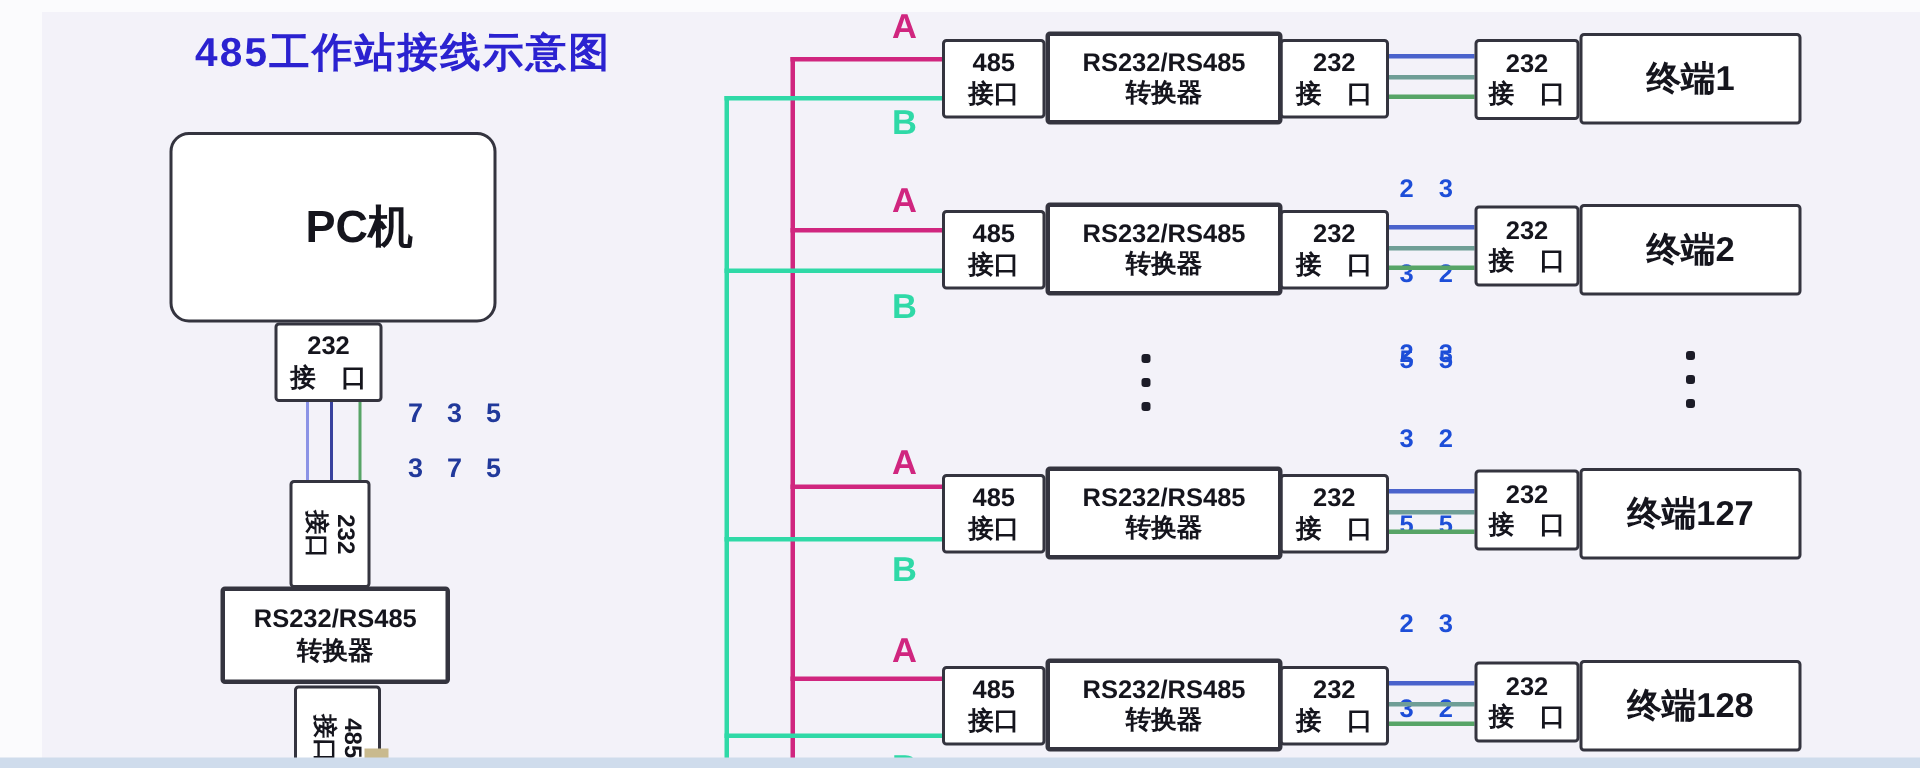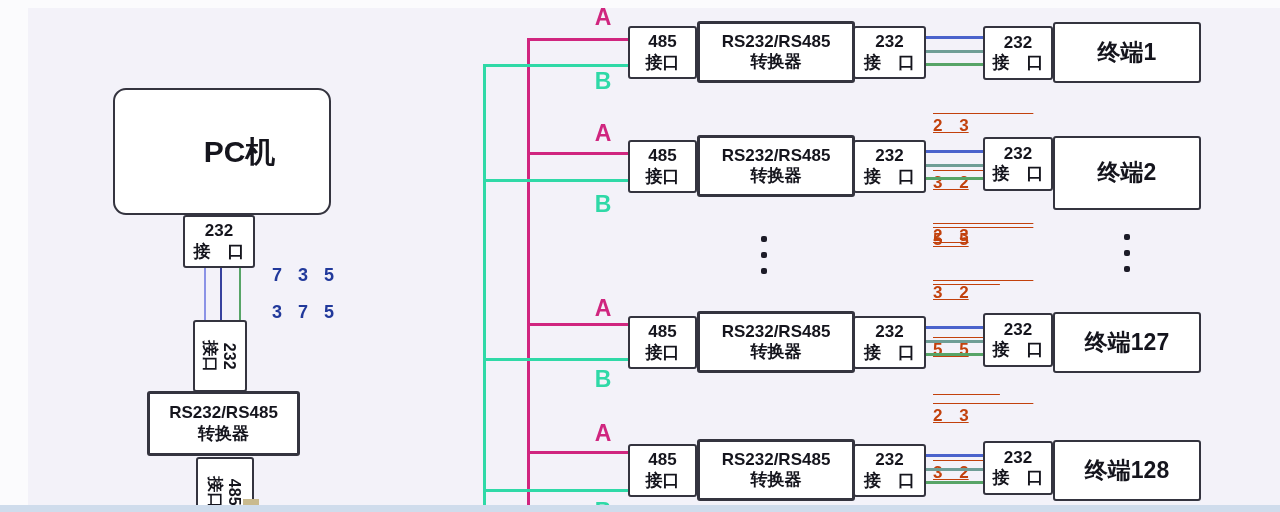--- a/index.html
+++ b/index.html
@@ -23,38 +23,39 @@
   .buslabel{position:absolute;font-size:23px;font-weight:bold;width:30px;text-align:center;}
   .a-label{color:#d0267f;}
   .b-label{color:#2fd9a7;}
   .wire{position:absolute;height:3px;}
   .wire-v{position:absolute;width:2px;}
   .w-blue{background:#4a63cc;}
   .w-teal{background:#6f9e96;}
   .w-green{background:#57a467;}
   .w-peri{background:#8b93e6;}
   .w-navy{background:#38429e;}
-  .pins{position:absolute;color:#c2410c;font-size:17px;font-weight:bold;
-        line-height:19px;word-spacing:12px;white-space:pre;text-decoration:underline;}
+  .pins{position:absolute;color:#1d4ed8;font-size:17px;font-weight:bold;
+        line-height:19px;word-spacing:12px;white-space:pre;}
   .pins-h{position:absolute;color:#21399b;font-size:18px;font-weight:bold;
         word-spacing:11px;white-space:pre;}
   .row{position:absolute;left:0;width:1280px;height:0;}
   .dotcol{position:absolute;width:7px;}
   .dot{position:absolute;width:6px;height:6px;background:#1c1c28;border-radius:2px;left:0;}
   .bottombar{position:absolute;left:0;top:505px;width:1280px;height:7px;background:#cfdcec;z-index:9;}
   .artifact{position:absolute;background:#c9ba8e;z-index:4;}
 </style>
 </head>
 <body>
 
 <div class="stage">
 
   <div class="edge" style="left:0;top:0;width:28px;height:512px;"></div>
   <div class="edge" style="left:0;top:0;width:1280px;height:8px;"></div>
 
+  <div class="title">485工作站接线示意图</div>
 
   <div class="box pcbox" style="left:113px;top:88px;width:218px;height:127px;padding-left:35px;">
     <div>PC机</div>
   </div>
 
   <div class="box" style="left:183px;top:215px;width:72px;height:53px;">
     <div>232</div>
     <div>接　口</div>
   </div>
 
@@ -139,21 +140,21 @@
       <div>232</div>
       <div>接　口</div>
     </div>
     <div class="wire w-blue" style="left:926px;top:10px;width:57px;"></div>
     <div class="wire w-teal" style="left:926px;top:24px;width:57px;"></div>
     <div class="wire w-green" style="left:926px;top:37px;width:57px;"></div>
     <div class="box" style="left:983px;top:-3px;width:70px;height:54px;">
       <div>232</div>
       <div>接　口</div>
     </div>
-    <div class="box termbox" style="left:1053px;top:-4px;width:148px;height:74px;">
+    <div class="box termbox" style="left:1053px;top:-4px;width:148px;height:61px;">
       <div>终端2</div>
     </div>
     <div class="pins" style="left:933px;top:48px;">
       <div>2 3</div>
       <div>3 2</div>
       <div>5 5</div>
     </div>
   </div>
 
   <div class="dotcol" style="left:761px;top:236px;height:40px;">

